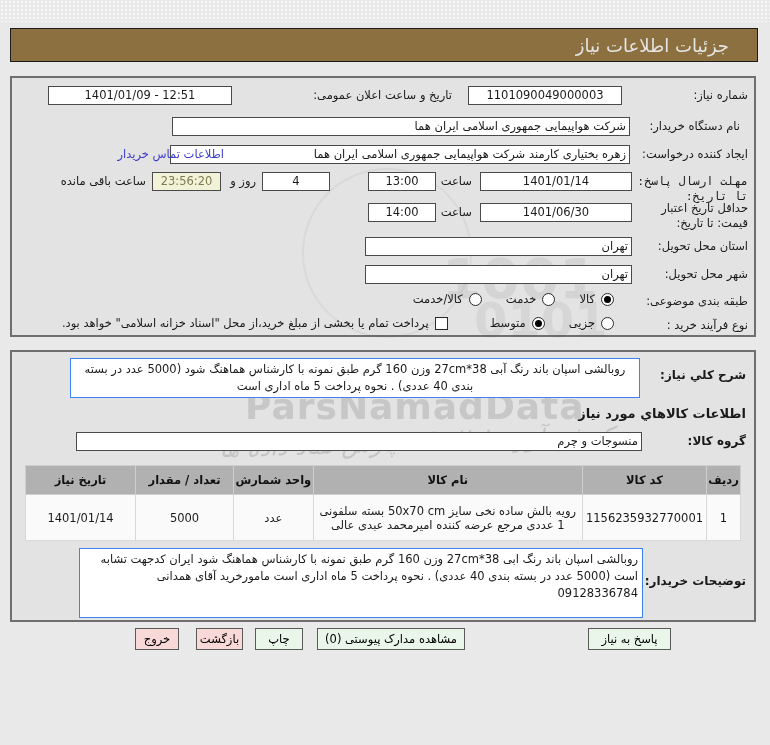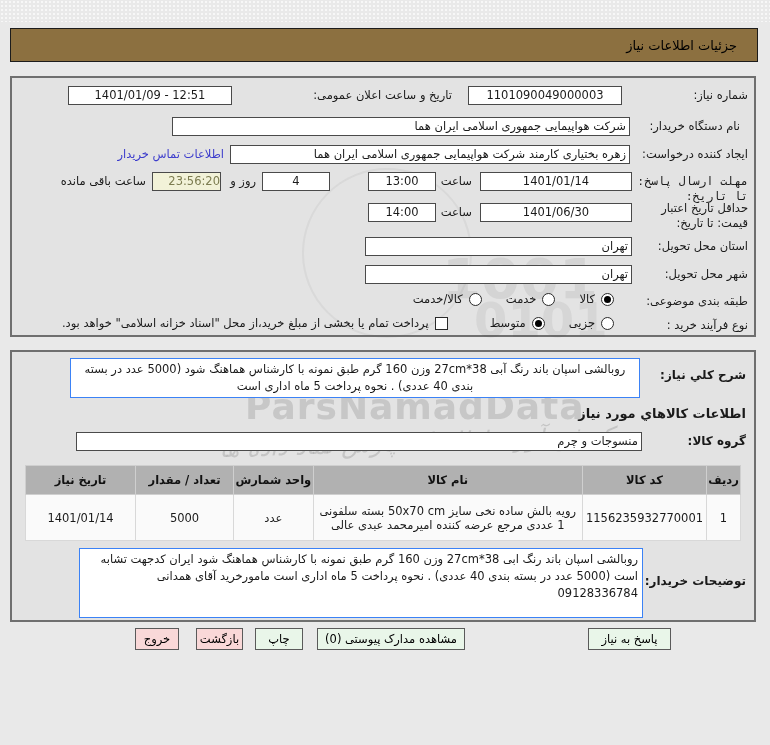--- a/index.html
+++ b/index.html
@@ -14,22 +14,22 @@
     font-family:"DejaVu Sans","Liberation Sans",sans-serif;
     font-size:12px;color:#1a1a1a;
   }
   .top-texture{
     position:absolute;left:0;top:0;width:770px;height:22px;
     background-image:radial-gradient(rgba(255,255,255,.65) 1px,transparent 1px);
     background-size:4px 4px;
   }
   .title-bar{
     position:absolute;left:10px;top:28px;width:748px;height:34px;
-    background:var(--header_bg);border:1px solid #1c1c1c;color:#000000;
-    display:flex;align-items:center;padding-right:20px;font-size:13px;
+    background:var(--header_bg);border:1px solid #1c1c1c;color:#e5e5e5;
+    display:flex;align-items:center;padding-right:28px;font-size:18px;
   }
   .panel{
     position:absolute;left:10px;background:var(--panel_bg);
     border:2px solid #6f6f6f;
   }
   #panel1{top:76px;width:746px;height:261px;}
   #panel2{top:350px;width:746px;height:272px;}
   .lbl{position:absolute;line-height:15px;font-size:11.5px;white-space:nowrap;z-index:3;}
   .lbl.wrap{white-space:normal;width:112px;text-align:right;}
   .lbl.b{font-weight:bold;font-size:12px;}
@@ -88,36 +88,36 @@
 </div>
 
 <div id="panel1" class="panel">
   <div class="wm" id="wm-d1">1001</div>
   <div class="wm" id="wm-d2">0101</div>
   <div class="ghost-circle" style="left:290px;top:90px;width:170px;height:170px;"></div>
 
   <div class="lbl" style="right:6px;top:10px;">شماره نیاز:</div>
   <div class="field" style="right:132px;top:8px;width:154px;">1101090049000003</div>
   <div class="lbl" style="right:302px;top:10px;">تاریخ و ساعت اعلان عمومی:</div>
-  <div class="field" style="right:522px;top:8px;width:164px;margin-left:28px;">1401/01/09 - 12:51</div>
+  <div class="field" style="right:522px;top:8px;width:184px;margin-left:28px;">1401/01/09 - 12:51</div>
 
   <div class="lbl" style="right:14px;top:41px;">نام دستگاه خریدار:</div>
   <div class="field rtl" style="right:124px;top:39px;width:458px;">شرکت هواپیمایی جمهوری اسلامی ایران هما</div>
 
   <div class="lbl" style="right:6px;top:69px;">ایجاد کننده درخواست:</div>
-  <div class="field rtl" style="right:124px;top:67px;width:400px;">زهره بختیاری کارمند شرکت هواپیمایی جمهوری اسلامی ایران هما</div>
+  <div class="field rtl" style="right:124px;top:67px;width:460px;">زهره بختیاری کارمند شرکت هواپیمایی جمهوری اسلامی ایران هما</div>
   <div class="link" style="right:530px;top:67px;">اطلاعات تماس خریدار</div>
 
   <div class="lbl wrap" style="right:6px;top:96px;font-family:Liberation Mono, monospace;">مهلت ارسال پاسخ: تا تاریخ:</div>
   <div class="field" style="right:122px;top:94px;width:152px;">1401/01/14</div>
   <div class="lbl" style="right:282px;top:96px;">ساعت</div>
   <div class="field" style="right:318px;top:94px;width:68px;">13:00</div>
   <div class="field" style="right:424px;top:94px;width:68px;">4</div>
   <div class="lbl" style="right:498px;top:96px;">روز و</div>
-  <div class="field yellow" style="right:533px;top:94px;width:69px;text-align:right;">23:56:20</div>
+  <div class="field yellow" style="right:533px;top:94px;width:69px;">23:56:20</div>
   <div class="lbl" style="right:608px;top:96px;">ساعت باقی مانده</div>
 
   <div class="lbl wrap" style="right:6px;top:123px;">حداقل تاریخ اعتبار قیمت: تا تاریخ:</div>
   <div class="field" style="right:122px;top:125px;width:152px;">1401/06/30</div>
   <div class="lbl" style="right:282px;top:127px;">ساعت</div>
   <div class="field" style="right:318px;top:125px;width:68px;">14:00</div>
 
   <div class="lbl" style="right:6px;top:161px;">استان محل تحویل:</div>
   <div class="field rtl" style="right:122px;top:159px;width:267px;">تهران</div>
 

